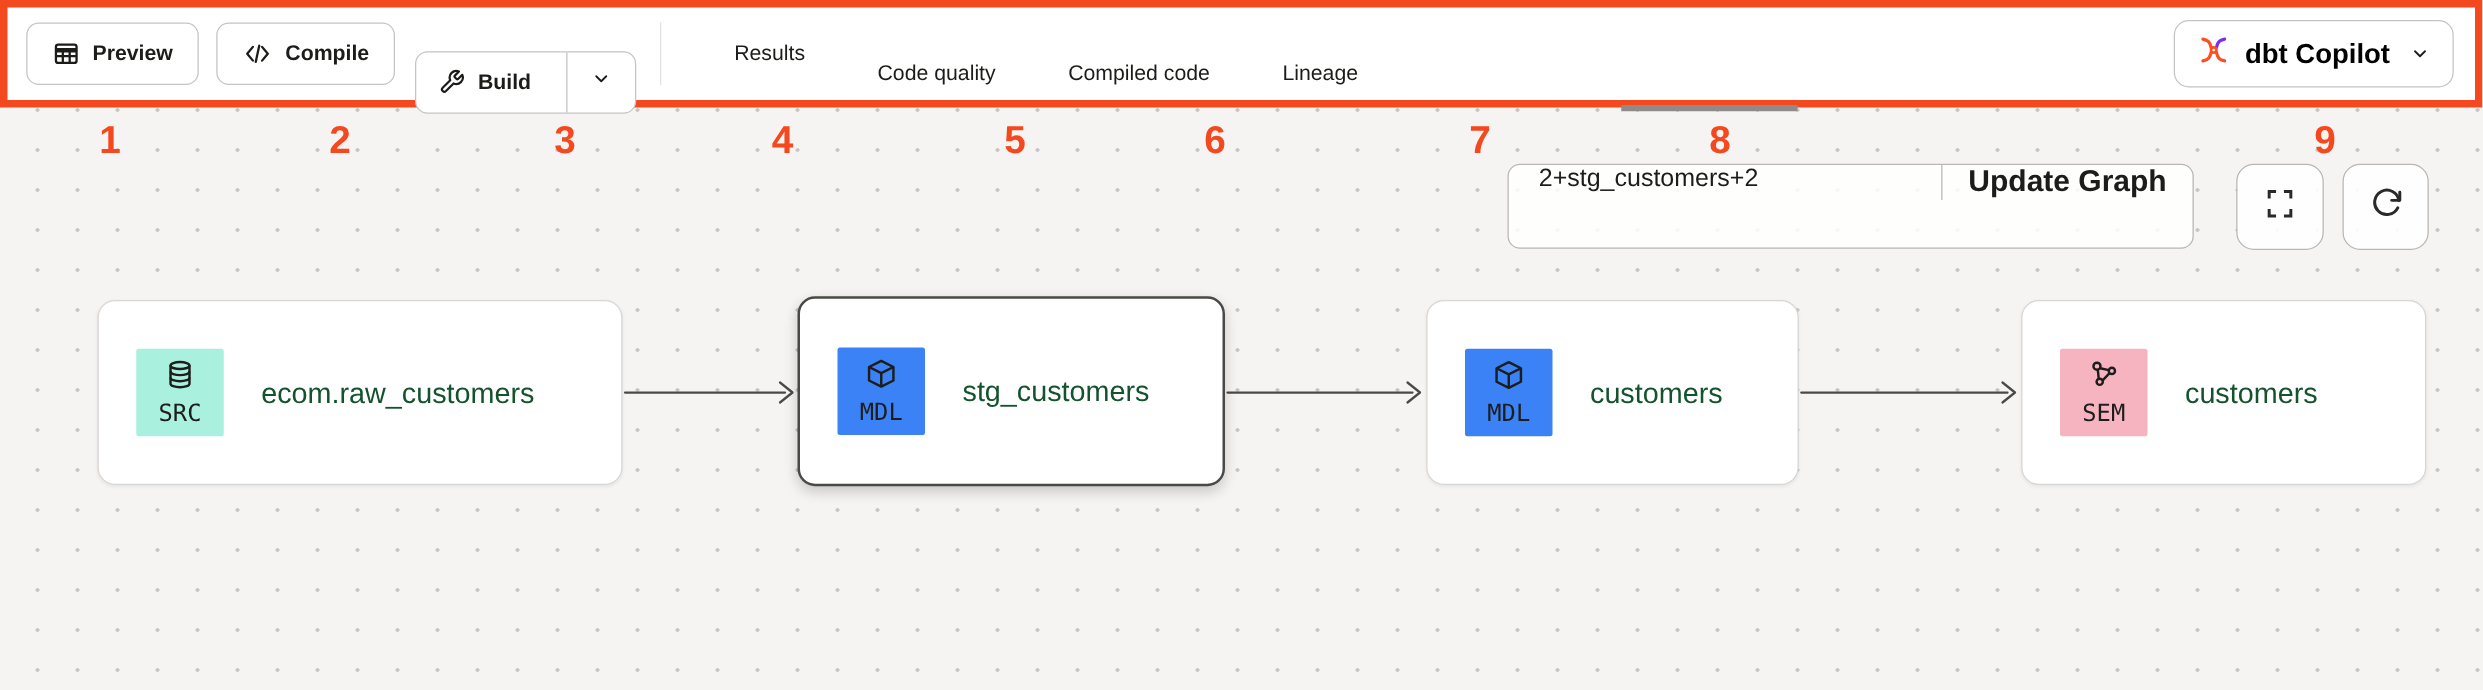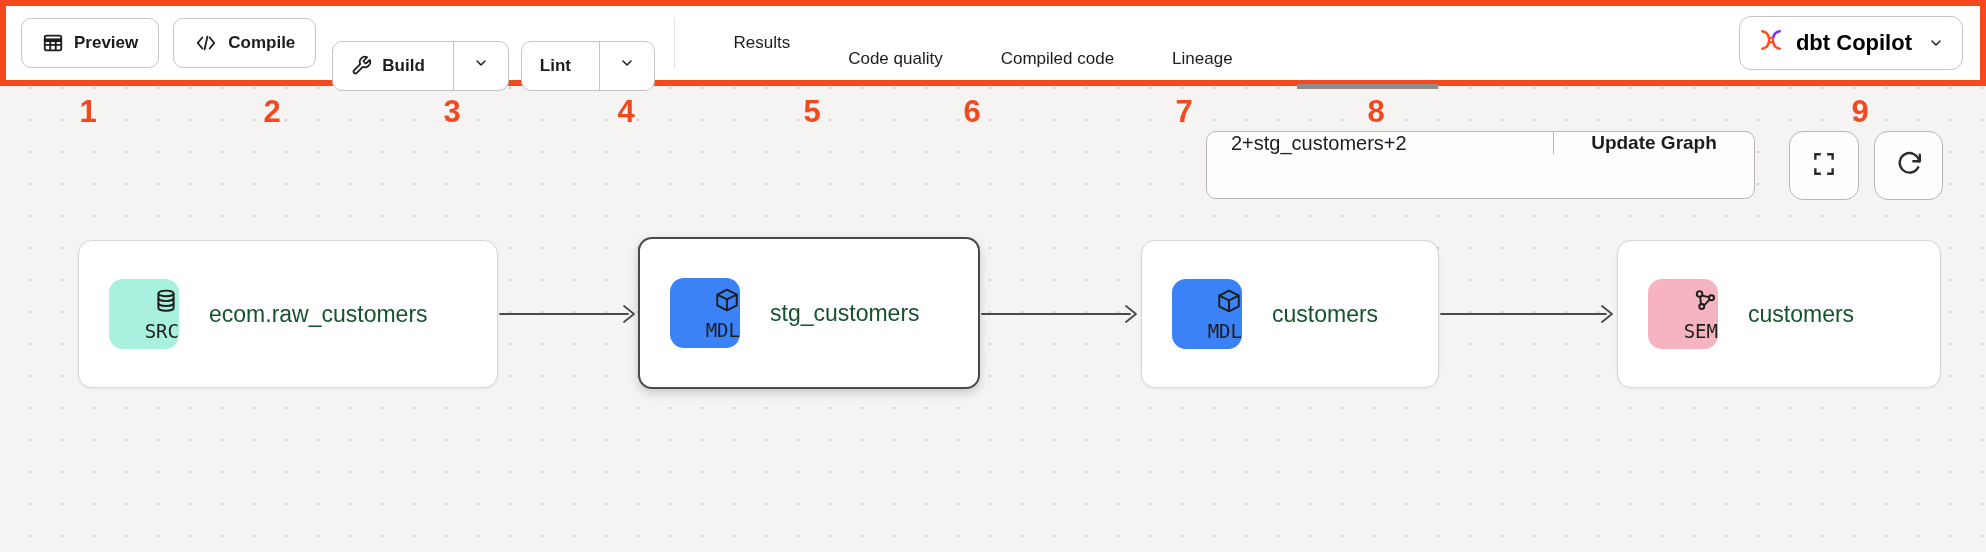--- a/index.html
+++ b/index.html
@@ -46,37 +46,37 @@
     position:absolute;left:1206px;top:131px;width:549px;height:68px;box-sizing:border-box;
     background:rgba(255,255,255,0.85);border:1.3px solid #b9b6b4;border-radius:10px;
     display:flex;align-items:flex-start;z-index:3;
   }
   .selector-input{
     flex:1;border:none;background:transparent;outline:none;
     font-family:"Liberation Sans",sans-serif;font-size:20px;color:#1c1c1a;padding:0 0 0 24px;
   }
   .selector-update{
     width:200px;border-left:1.3px solid #b9b6b4;display:flex;align-items:center;justify-content:center;
-    font-size:19px;font-weight:600;cursor:pointer;
+    font-size:24px;font-weight:600;cursor:pointer;
   }
   .icon-btn{
     position:absolute;top:131px;width:70px;height:69px;box-sizing:border-box;
     background:rgba(255,255,255,0.9);border:1.3px solid #b9b6b4;border-radius:14px;
     display:flex;align-items:center;justify-content:center;cursor:pointer;z-index:3;
   }
   
   .node{
     position:absolute;box-sizing:border-box;background:#fff;border:1.3px solid #d8d6d4;border-radius:14px;
     display:flex;align-items:center;padding-left:30px;gap:30px;z-index:2;
     box-shadow:0 1px 3px rgba(0,0,0,0.06);
   }
   .node.selected{border:2.5px solid #4b4946;box-shadow:0 4px 10px rgba(0,0,0,0.18);}
   .badge{
-    width:70px;height:70px;border-radius:14px;flex:0 0 auto;
-    display:flex;flex-direction:column;align-items:flex-end;justify-content:center;gap:4px;
+    width:70px;height:70px;border-radius:2px;flex:0 0 auto;
+    display:flex;flex-direction:column;align-items:center;justify-content:center;gap:4px;
   }
   .badge-src{background:#a9f0de;}
   .badge-mdl{background:#3b82f6;}
   .badge-sem{background:#f6b4c1;}
   .badge-code{font-family:"DejaVu Sans Mono",monospace;font-size:19px;color:#1d1d1b;line-height:1;}
   .node-label{font-size:23px;color:#14532d;white-space:nowrap;}
   .edges{position:absolute;left:0;top:0;z-index:1;pointer-events:none;}
 </style>
 </head>
 <body>
@@ -115,32 +115,20 @@
     </div>
     <div class="seg-caret">
       <span>
         <svg width="16" height="16" viewBox="0 0 24 24" fill="none" stroke="#1c1c1a" stroke-width="2.2" stroke-linecap="round" stroke-linejoin="round">
             <polyline points="6 9 12 15 18 9"></polyline>
           </svg>
       </span>
     </div>
   </div>
 
-  <div class="tb-btn split" style="margin-left:12px;">
-    <div class="seg-main">
-      <span>Lint</span>
-    </div>
-    <div class="seg-caret">
-      <span>
-        <svg width="16" height="16" viewBox="0 0 24 24" fill="none" stroke="#1c1c1a" stroke-width="2.2" stroke-linecap="round" stroke-linejoin="round">
-            <polyline points="6 9 12 15 18 9"></polyline>
-          </svg>
-      </span>
-    </div>
-  </div>
 
   <div class="v-divider"></div>
 
   <div class="tabs">
     <span class="tab">Results</span>
     <span class="tab">Code quality</span>
     <span class="tab">Compiled code</span>
     <span class="tab">Lineage</span>
   </div>
 

